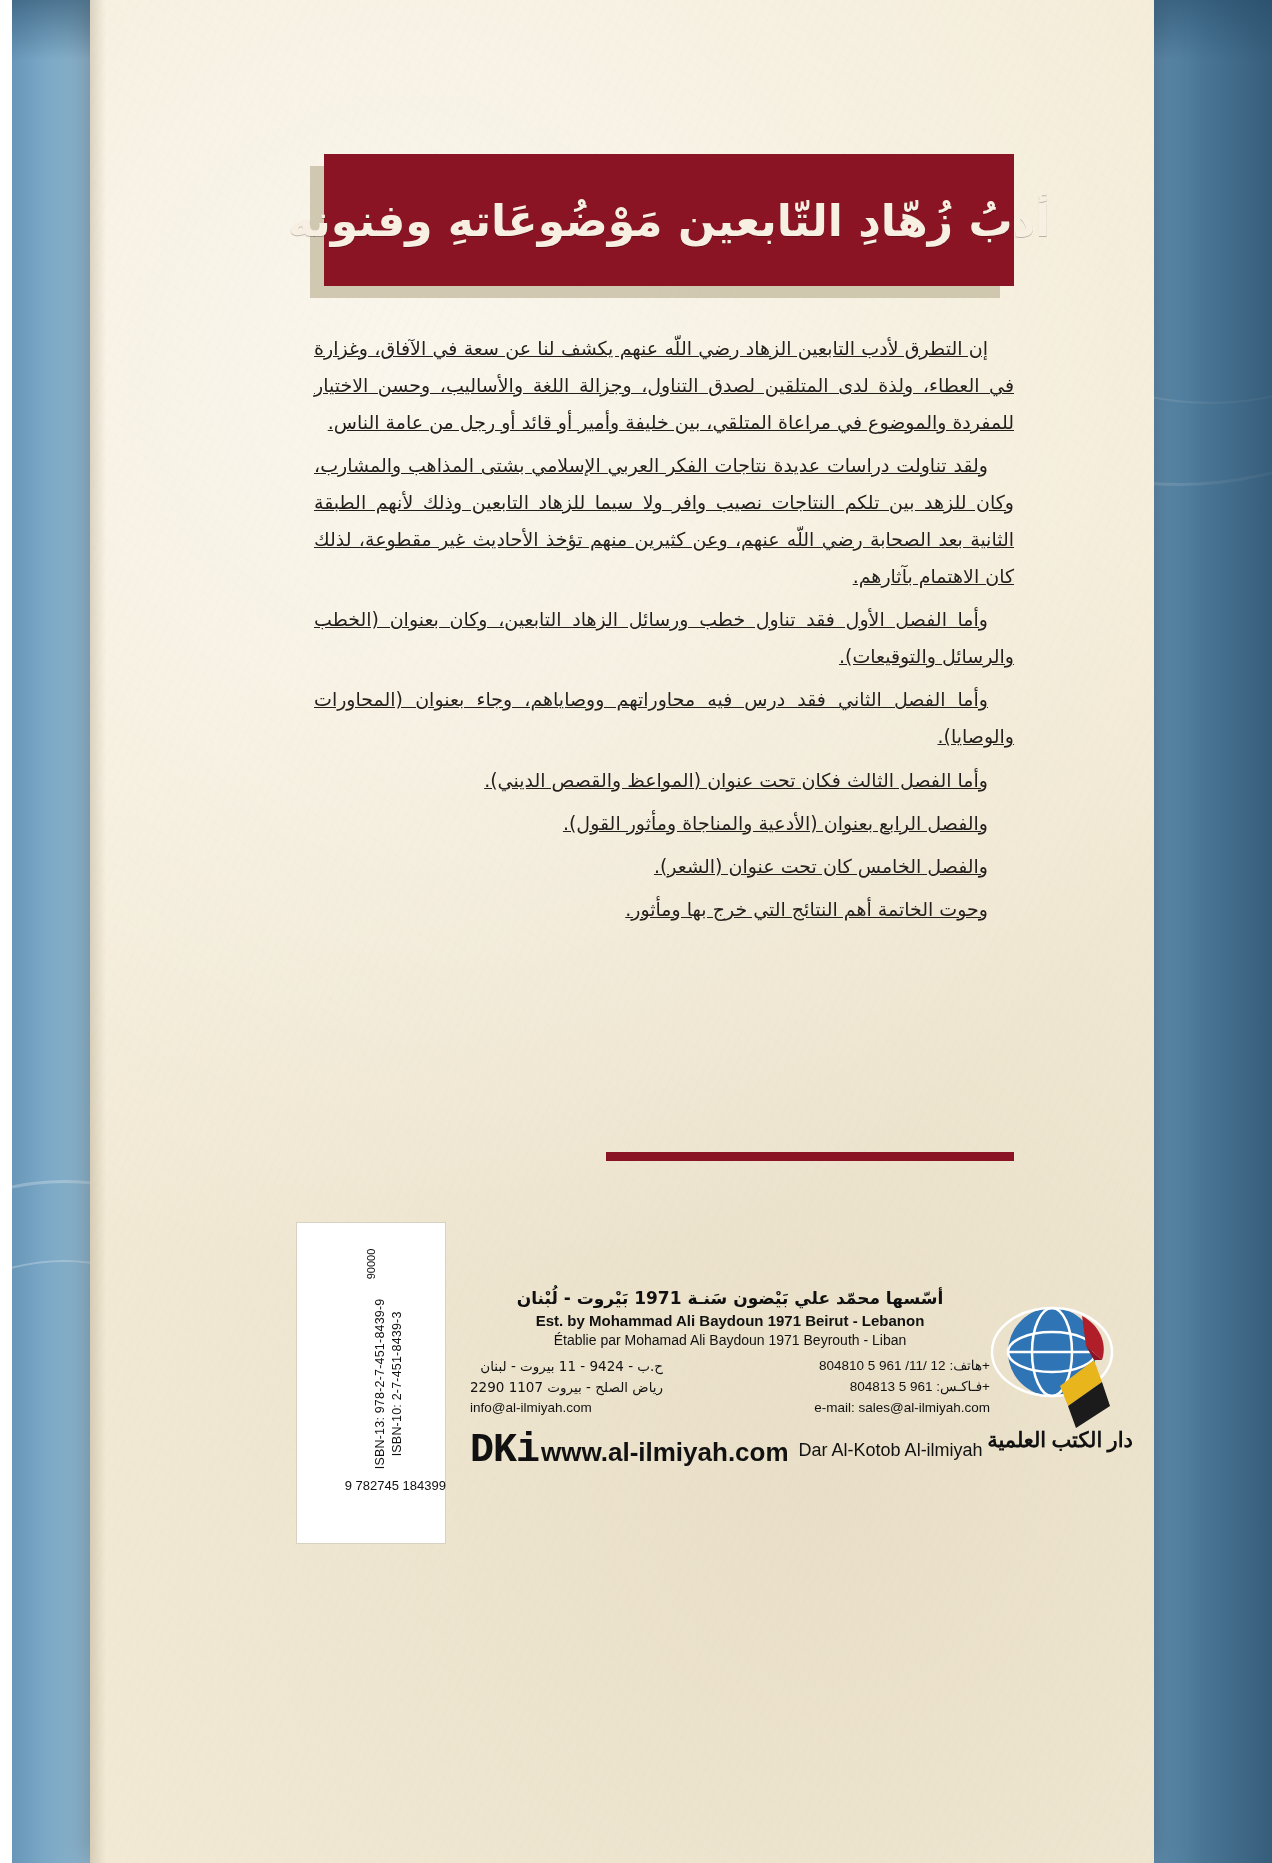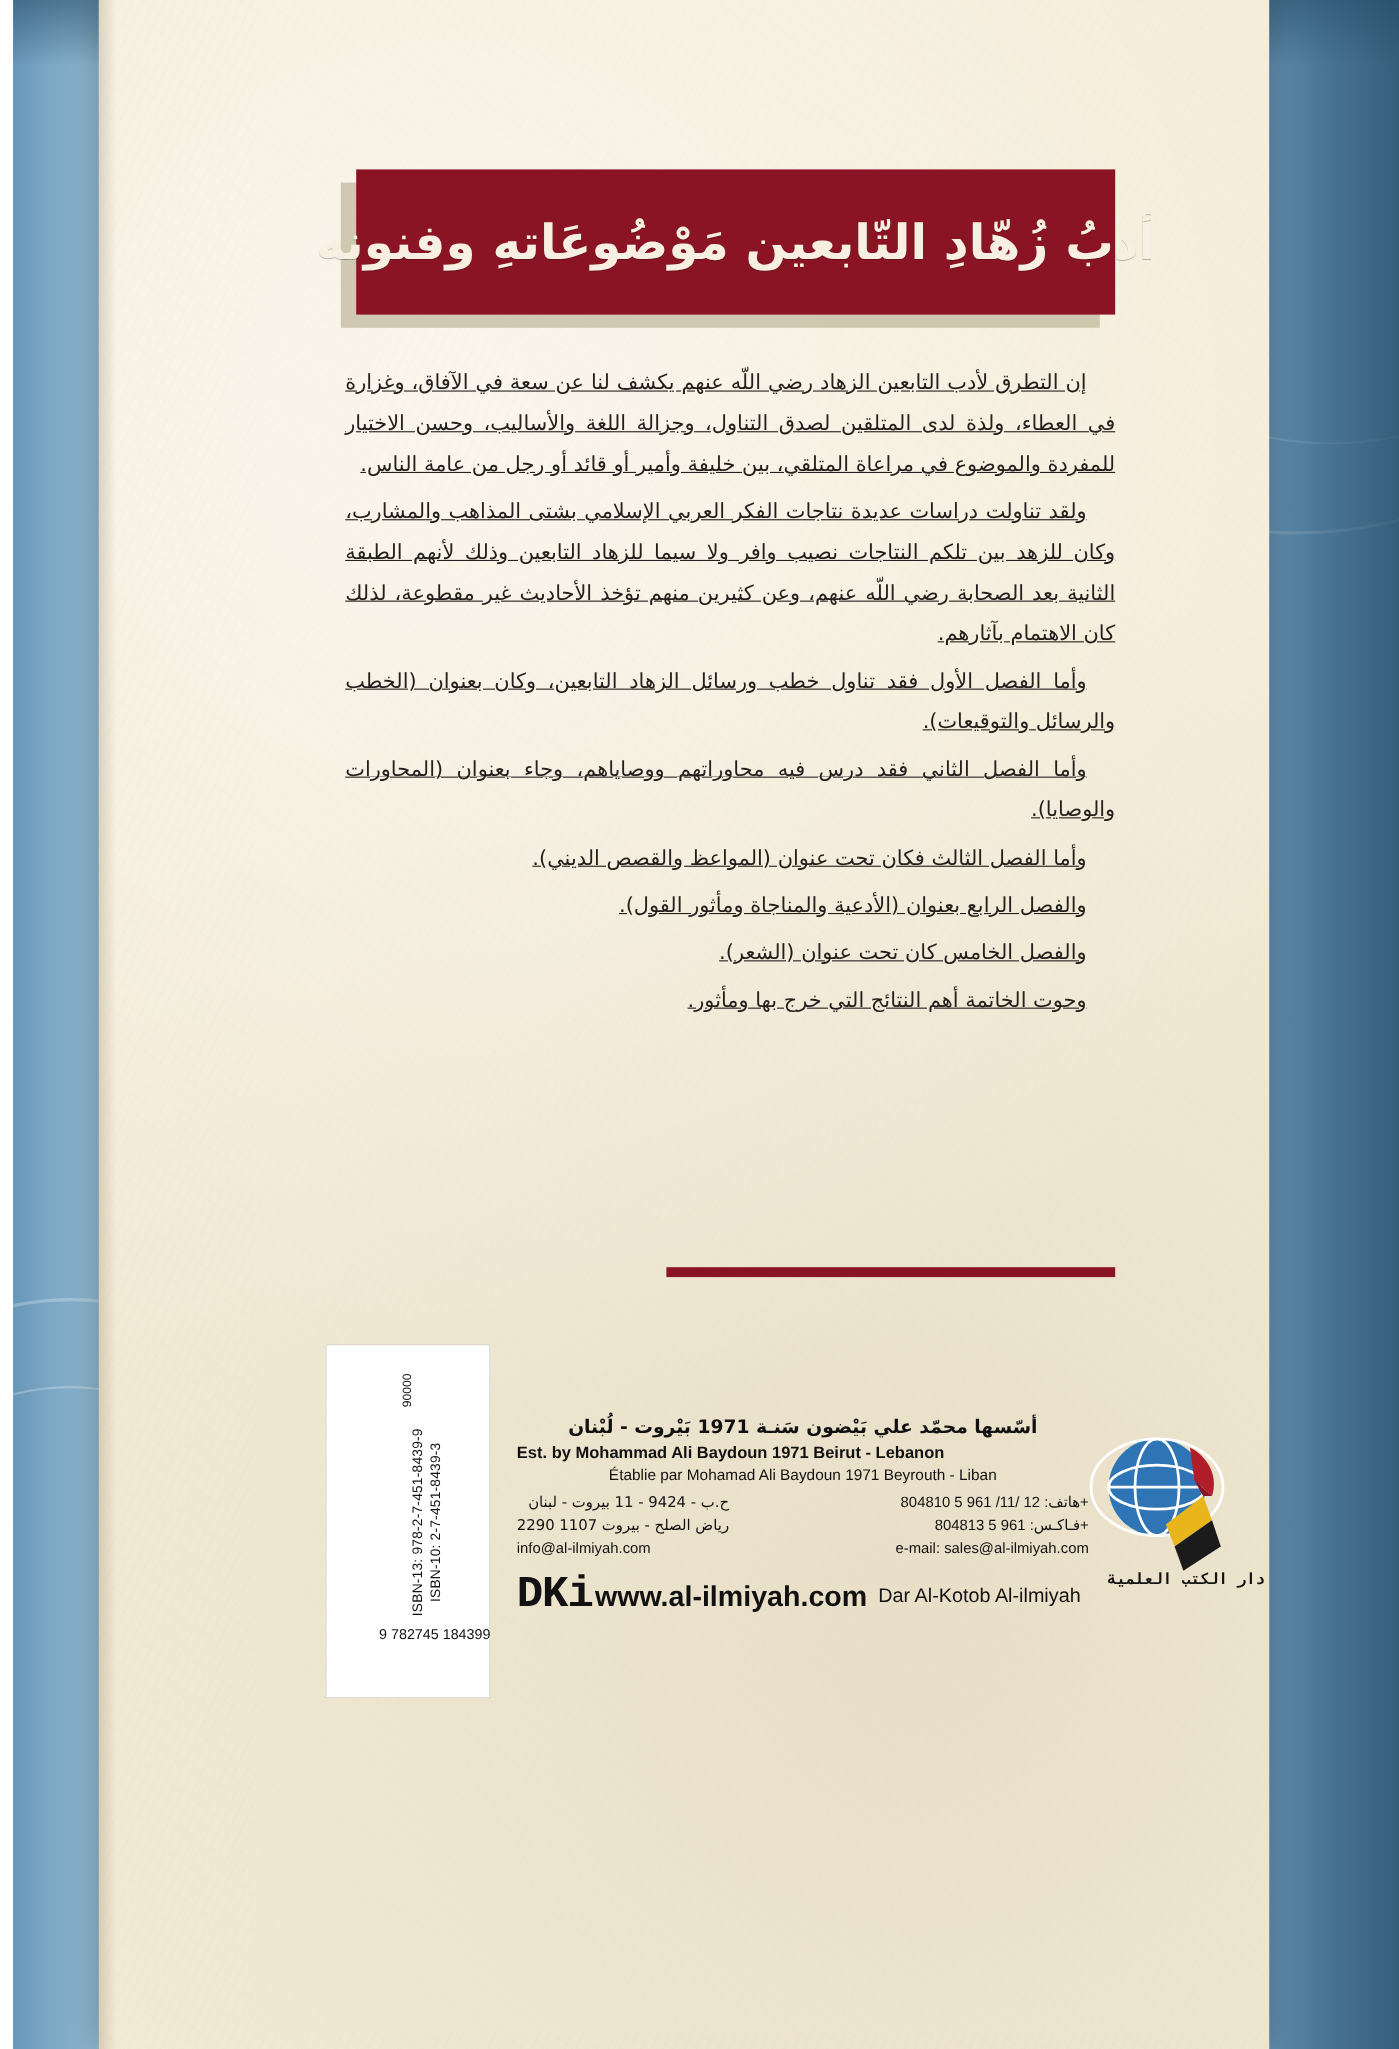--- a/index.html
+++ b/index.html
@@ -224,21 +224,21 @@
     direction: rtl;
   }
   .pub-ar {
     text-align: center;
     font-size: 17px;
     font-weight: 700;
     margin-bottom: 3px;
     font-family: "DejaVu Sans", sans-serif;
   }
   .pub-en {
-    text-align: left;
+    text-align: center;
     direction: ltr;
     font-size: 15px;
     font-weight: 700;
     font-family: "Liberation Sans", sans-serif;
     line-height: 1.35;
   }
   .pub-fr {
     text-align: center;
     direction: ltr;
     font-size: 14px;
@@ -293,25 +293,26 @@
     left: 900px;
     top: 1290px;
     width: 140px;
     height: 160px;
   }
   .logo-ar {
     position: absolute;
     left: 880px;
     top: 1428px;
     width: 180px;
+    text-align: center;
     direction: rtl;
-    font-size: 14px;
-    font-weight: 700;
-    color: #111;
-    font-family: Liberation Mono, monospace;
+    font-size: 21px;
+    font-weight: 700;
+    color: #111;
+    font-family: Liberation Serif, serif;
   }
 </style>
 </head>
 <body>
 
 <div class="page">
   <div class="bg-left-strip"></div>
   <div class="bg-swirl s1"></div>
   <div class="bg-swirl s2"></div>
   <div class="bg-swirl s3"></div>

